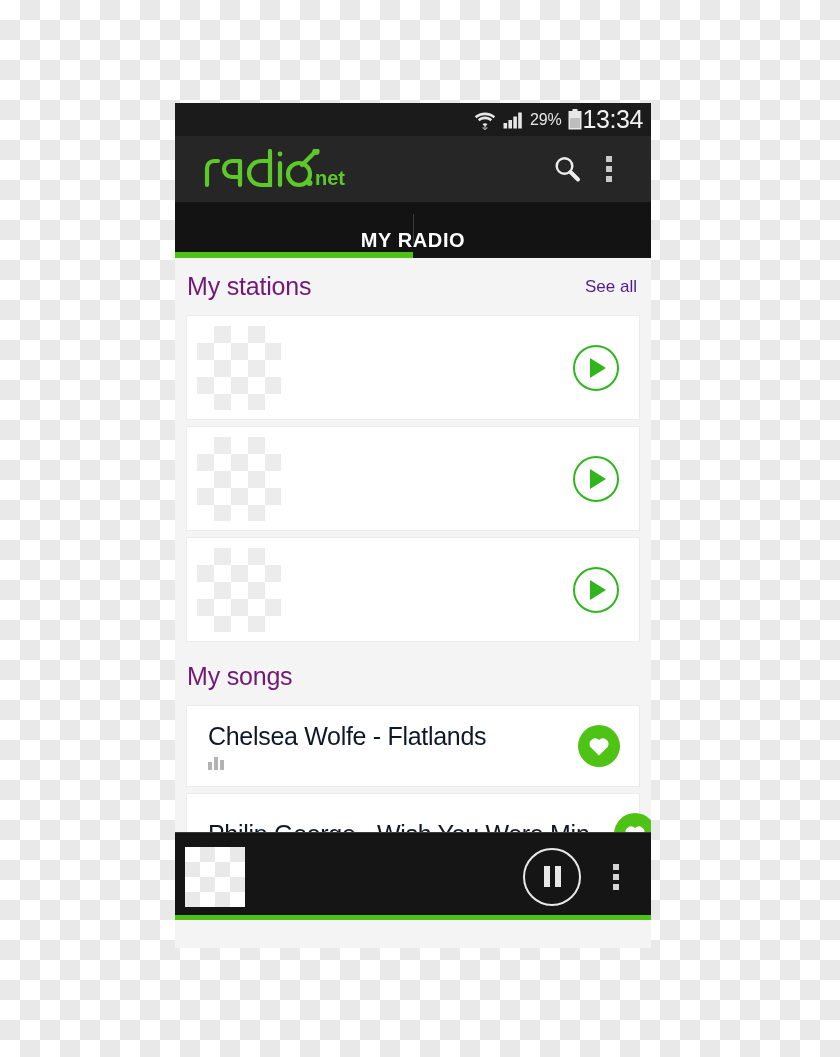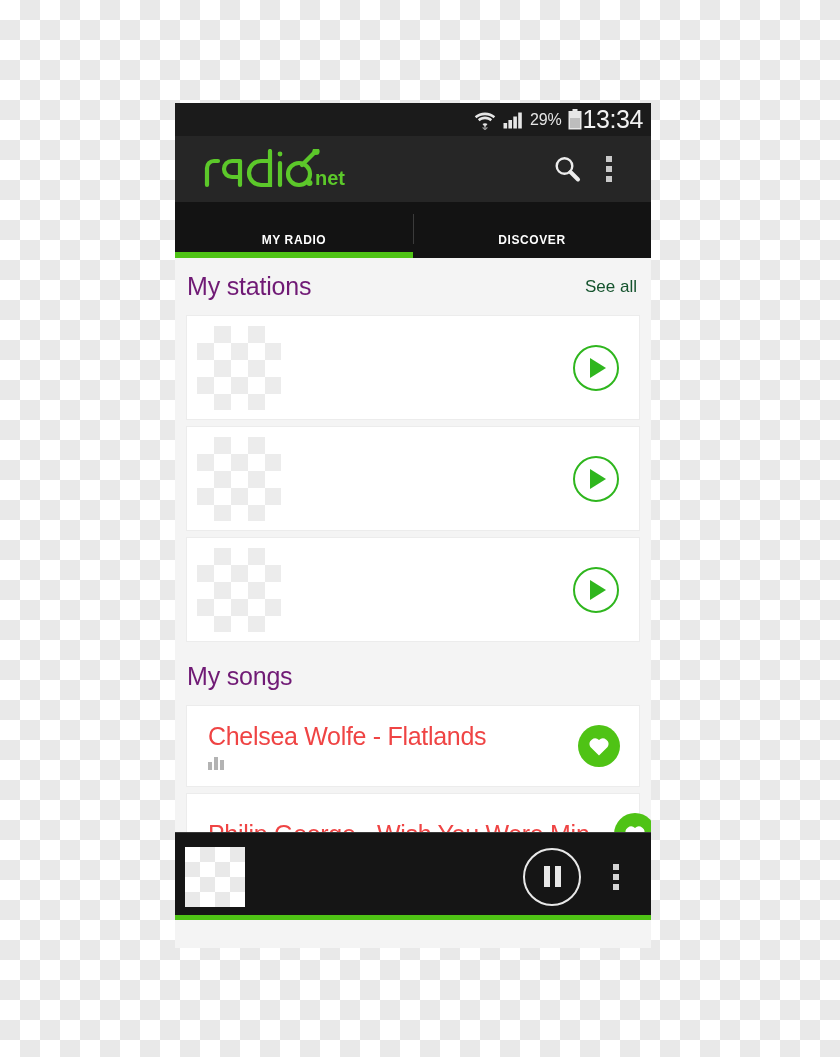--- a/index.html
+++ b/index.html
@@ -86,21 +86,21 @@
     background: #131313;
     display: flex;
     position: relative;
   }
   .tab {
     flex: 1;
     display: flex;
     align-items: center;
     justify-content: center;
     color: #ffffff;
-    font-size: 12px;
+    font-size: 20px;
     font-weight: bold;
     letter-spacing: 0.6px;
     position: relative;
     margin-top: 20px;
   }
   .tab-divider {
     position: absolute;
     left: 50%;
     top: 12px;
     bottom: 14px;
@@ -133,21 +133,21 @@
     background: #f4f4f4;
   }
   .section-title {
     color: #701a75;
     font-size: 25px;
     font-weight: normal;
     letter-spacing: -0.2px;
   }
   .section-spacer { flex: 1; }
   .see-all {
-    color: #14532d;
+    color: #4c1d95;
     font-size: 17px;
   }
 
   
   .card {
     background: #ffffff;
     margin: 0 11px 6px 11px;
     border: 1px solid #ececec;
     box-sizing: border-box;
     display: flex;
@@ -186,21 +186,21 @@
   }
 
   
   .song-card {
     height: 82px;
     padding: 0 19px 0 21px;
     flex-direction: row;
   }
   .song-text { flex: 1; display: flex; flex-direction: column; justify-content: center; gap: 6px; }
   .song-title {
-    color: #ef4444;
+    color: #0f172a;
     font-size: 25px;
     white-space: nowrap;
     overflow: hidden;
     letter-spacing: -0.3px;
   }
   .eq-icon { display: flex; align-items: flex-end; gap: 2px; height: 13px; }
   .eq-bar { width: 4px; background: #b3b3b3; }
   .eq-b1 { height: 8px; }
   .eq-b2 { height: 13px; }
   .eq-b3 { height: 10px; }
@@ -332,23 +332,20 @@
       <span class="ov-dot"></span>
       <span class="ov-dot"></span>
     </div>
   </div>
 
   <div class="tabs">
     <div class="tab">
       <span>MY RADIO</span>
     </div>
     <div class="tab-divider"></div>
-    <div class="tab">
-      <span>DISCOVER</span>
-    </div>
     <div class="tab-indicator"></div>
   </div>
 
   <div class="content">
 
     <div class="section-header">
       <span class="section-title">My stations</span>
       <span class="section-spacer"></span>
       <span class="see-all">See all</span>
     </div>

